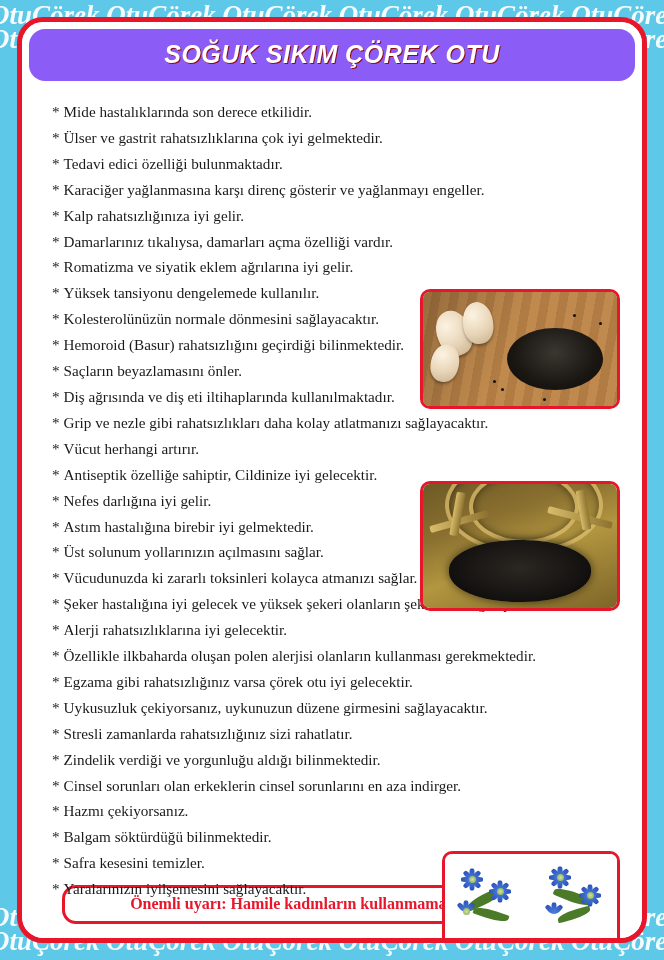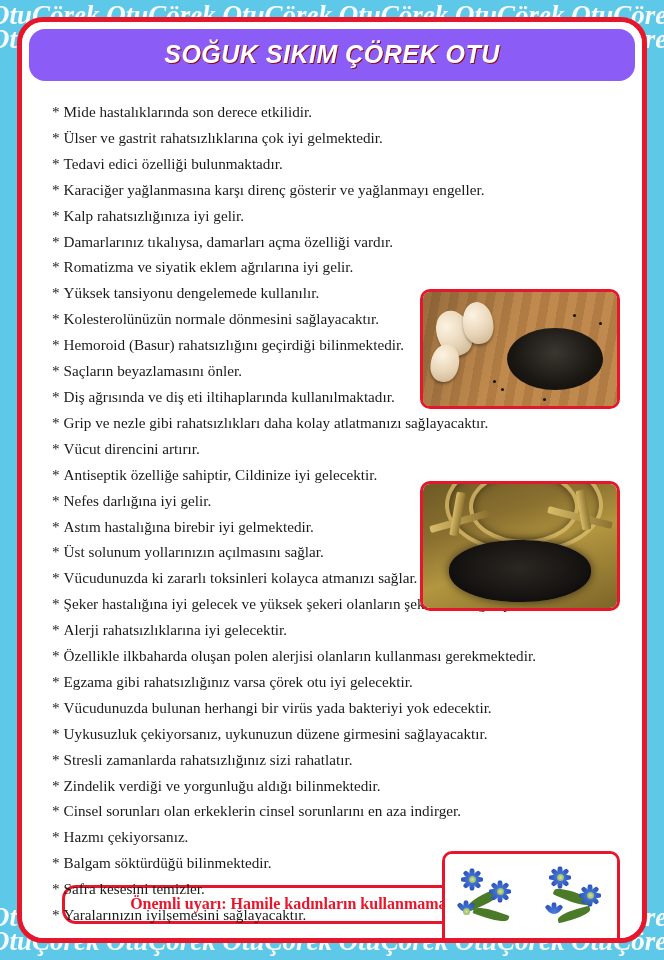--- a/index.html
+++ b/index.html
@@ -348,31 +348,30 @@
             <li><span class="star">*</span><span>Karaciğer yağlanmasına karşı direnç gösterir ve yağlanmayı engeller.</span></li>
             <li><span class="star">*</span><span>Kalp rahatsızlığınıza iyi gelir.</span></li>
             <li><span class="star">*</span><span>Damarlarınız tıkalıysa, damarları açma özelliği vardır.</span></li>
             <li><span class="star">*</span><span>Romatizma ve siyatik eklem ağrılarına iyi gelir.</span></li>
             <li><span class="star">*</span><span>Yüksek tansiyonu dengelemede kullanılır.</span></li>
             <li><span class="star">*</span><span>Kolesterolünüzün normale dönmesini sağlayacaktır.</span></li>
             <li><span class="star">*</span><span>Hemoroid (Basur) rahatsızlığını geçirdiği bilinmektedir.</span></li>
             <li><span class="star">*</span><span>Saçların beyazlamasını önler.</span></li>
             <li><span class="star">*</span><span>Diş ağrısında ve diş eti iltihaplarında kullanılmaktadır.</span></li>
             <li><span class="star">*</span><span>Grip ve nezle gibi rahatsızlıkları daha kolay atlatmanızı sağlayacaktır.</span></li>
-            <li><span class="star">*</span><span>Vücut direncini artırır.</span></li>
+            <li><span class="star">*</span><span>Vücut herhangi artırır.</span></li>
             <li><span class="star">*</span><span>Antiseptik özelliğe sahiptir, Cildinize iyi gelecektir.</span></li>
             <li><span class="star">*</span><span>Nefes darlığına iyi gelir.</span></li>
             <li><span class="star">*</span><span>Astım hastalığına birebir iyi gelmektedir.</span></li>
             <li><span class="star">*</span><span>Üst solunum yollarınızın açılmasını sağlar.</span></li>
             <li><span class="star">*</span><span>Vücudunuzda ki zararlı toksinleri kolayca atmanızı sağlar.</span></li>
             <li><span class="star">*</span><span>Şeker hastalığına iyi gelecek ve yüksek şekeri olanların şekerini dengeleyecektir.</span></li>
             <li><span class="star">*</span><span>Alerji rahatsızlıklarına iyi gelecektir.</span></li>
             <li><span class="star">*</span><span>Özellikle ilkbaharda oluşan polen alerjisi olanların kullanması gerekmektedir.</span></li>
             <li><span class="star">*</span><span>Egzama gibi rahatsızlığınız varsa çörek otu iyi gelecektir.</span></li>
-            <li><span class="star">*</span><span>Vücudunuzda bulunan herhangi bir virüs yada bakteriyi yok edecektir.</span></li>
             <li><span class="star">*</span><span>Uykusuzluk çekiyorsanız, uykunuzun düzene girmesini sağlayacaktır.</span></li>
             <li><span class="star">*</span><span>Stresli zamanlarda rahatsızlığınız sizi rahatlatır.</span></li>
             <li><span class="star">*</span><span>Zindelik verdiği ve yorgunluğu aldığı bilinmektedir.</span></li>
             <li><span class="star">*</span><span>Cinsel sorunları olan erkeklerin cinsel sorunlarını en aza indirger.</span></li>
             <li><span class="star">*</span><span>Hazmı çekiyorsanız.</span></li>
             <li><span class="star">*</span><span>Balgam söktürdüğü bilinmektedir.</span></li>
             <li><span class="star">*</span><span>Safra kesesini temizler.</span></li>
             <li><span class="star">*</span><span>Yaralarınızın iyilşemesini sağlayacaktır.</span></li>
           </ul>
       </div>

